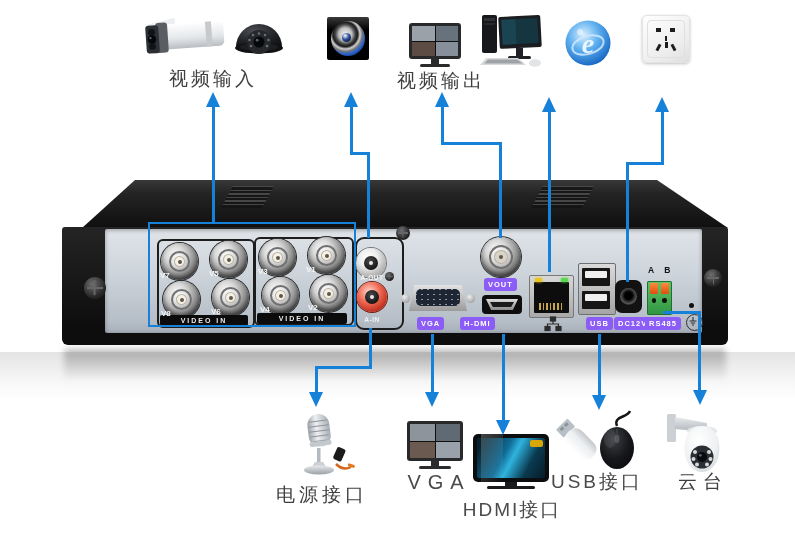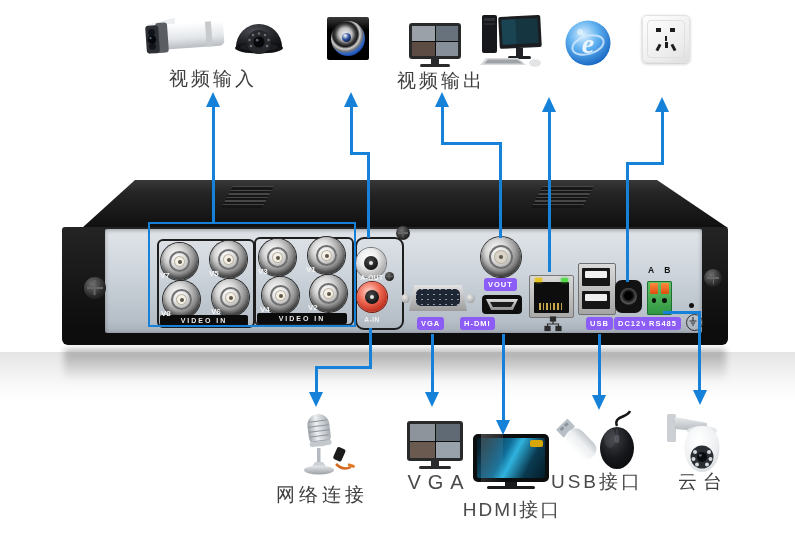--- a/index.html
+++ b/index.html
@@ -540,19 +540,19 @@
         <circle cx="31.5" cy="51" r="2"></circle>
           <circle cx="48.5" cy="51" r="2"></circle>
         <circle cx="35" cy="56.5" r="2"></circle>
           <circle cx="45" cy="56.5" r="2"></circle>
       </g>
       <circle cx="40" cy="49" r="5" fill="#0a0b0d"></circle>
       <circle cx="38.3" cy="47.3" r="1.4" fill="#596675"></circle>
     </svg>
   </div>
 
-  <div class="lbl" style="left:252px;top:482px;letter-spacing:4px">网络连接</div>
+  <div class="lbl" style="left:252px;top:482px;letter-spacing:4px">电源接口</div>
   <div class="lbl en" style="left:369px;top:471px;font-size:20px;letter-spacing:7px">VGA</div>
   <div class="lbl en" style="left:442px;top:497px;letter-spacing:2px">HDMI接口</div>
   <div class="lbl en" style="left:527px;top:469px;letter-spacing:3px">USB接口</div>
   <div class="lbl" style="left:633px;top:469px;letter-spacing:6px">云台</div>
 
 </div>
 
 </body></html>

